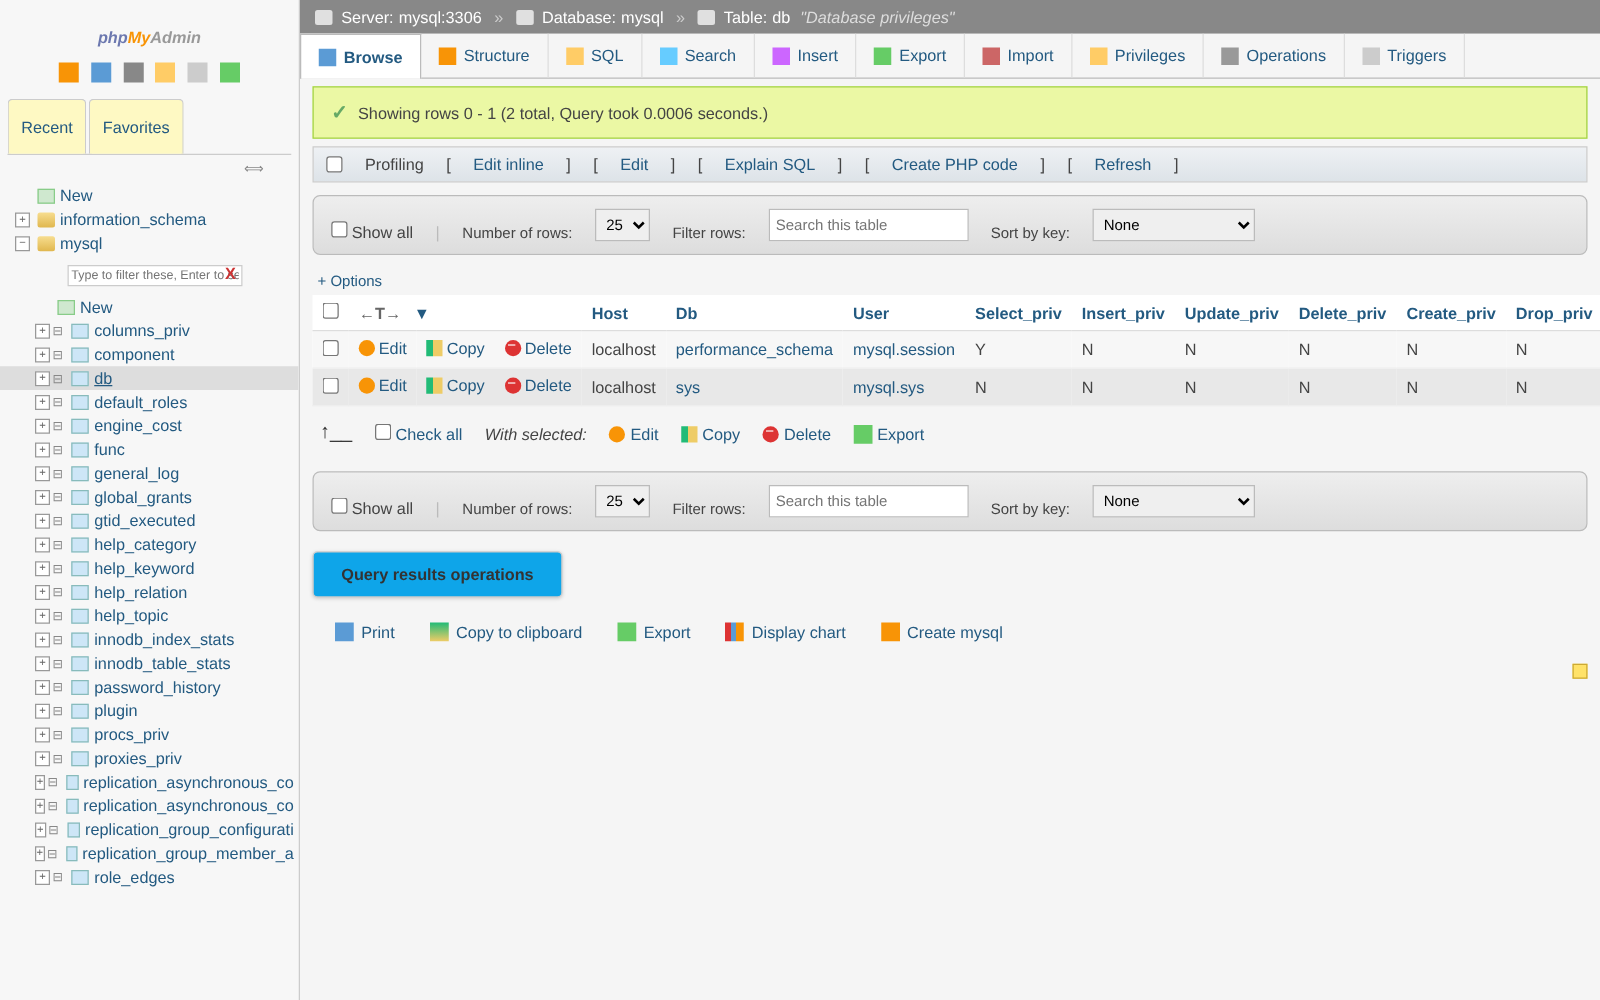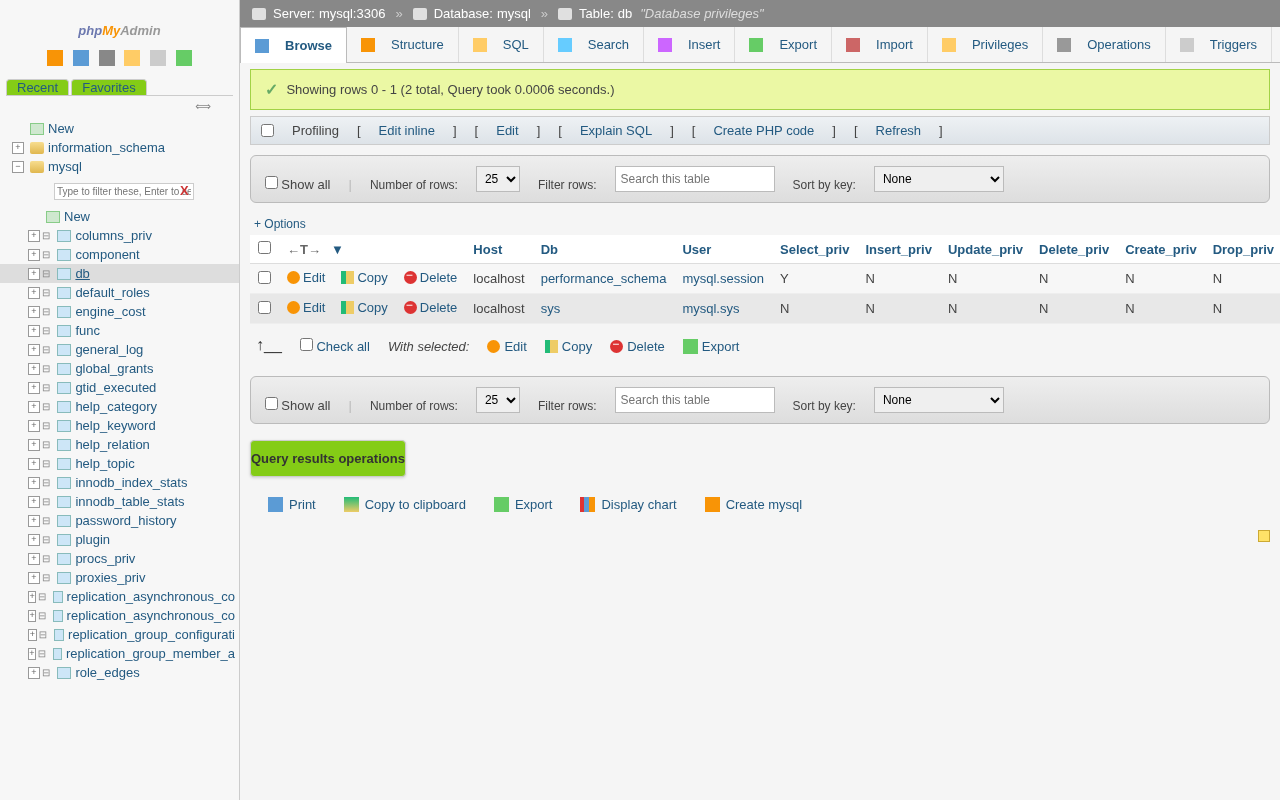--- a/index.html
+++ b/index.html
@@ -13,21 +13,21 @@
 .logo-admin{color:#999}
 .toolbar-icons{text-align:center;padding:4px 0}
 .toolbar-icons span{display:inline-block;width:16px;height:16px;margin:0 3px}
 .ti-home{background:#f89406}
 .ti-exit{background:#5b9bd5}
 .ti-help{background:#888}
 .ti-sql{background:#fc6}
 .ti-gear{background:#ccc}
 .ti-refresh{background:#6c6}
 .nav-tabs{display:flex;border-bottom:1px solid #ccc;margin:6px 6px 0}
-.nav-tab{padding:0 10px;border:1px solid #ccc;border-bottom:none;background:#84cc16;color:#235a81;cursor:pointer;border-radius:4px 4px 0 0;margin-right:2px}
+.nav-tab{padding:14px 10px;border:1px solid #ccc;border-bottom:none;background:#fef9c3;color:#235a81;cursor:pointer;border-radius:4px 4px 0 0;margin-right:2px}
 .link-icon{display:block;text-align:right;padding:4px 28px 2px;color:#888;font-size:11px}
 .tree{flex:1;overflow:auto;padding:4px 0;font-size:12px}
 .tree-item{display:flex;align-items:center;padding:2px 4px 2px 8px;color:#235a81;cursor:pointer;white-space:nowrap}
 .tree-item.l1{padding-left:12px}
 .tree-item.l2{padding-left:28px}
 .tree-item.selected{background:#ddd}
 .tree-item .toggle{display:inline-flex;width:12px;height:12px;border:1px solid #999;align-items:center;justify-content:center;margin-right:2px;font-size:9px;line-height:1;color:#666;background:#fff}
 .tree-item .spacer{width:14px}
 .tree-item .ticon{display:inline-block;width:14px;height:12px;margin:0 4px}
 .ticon-db{background:linear-gradient(#f7dd8f,#e0b74e);border-radius:2px}
@@ -39,21 +39,21 @@
 .filter-box{padding:3px 6px;margin:4px 0 4px 48px}
 .filter-box input{width:140px;font-size:10px;padding:2px;border:1px solid #ccc;color:#999}
 .filter-box .x{color:#c33;font-weight:bold;margin-left:-14px;position:relative;cursor:pointer}
 .main{flex:1;display:flex;flex-direction:column;background:#f5f5f5;overflow:auto}
 .breadcrumb{background:#888;color:#fff;padding:6px 12px;display:flex;align-items:center;gap:4px;font-size:12px}
 .breadcrumb .bc-icon{display:inline-block;width:14px;height:12px;background:#e0e0e0;border-radius:2px;margin-right:3px}
 .breadcrumb .sep{margin:0 6px;color:#ccc}
 .breadcrumb a{color:#fff}
 .breadcrumb .subtitle{font-style:italic;color:#ddd;margin-left:4px}
 .top-tabs{display:flex;background:#f5f5f5;border-bottom:1px solid #bbb;padding:0}
-.top-tab{padding:10px 14px;color:#235a81;cursor:pointer;display:flex;align-items:center;gap:16px;border-right:1px solid #ddd}
+.top-tab{padding:10px 14px;color:#235a81;cursor:pointer;display:flex;align-items:center;gap:6px;border-right:1px solid #ddd}
 .top-tab.active{background:#fff;border-top:1px solid #bbb;border-left:1px solid #bbb;border-right:1px solid #bbb;font-weight:bold;margin-bottom:-1px}
 .top-tab .tab-icon{width:14px;height:14px}
 .ico-browse{background:#5b9bd5}
 .ico-structure{background:#f89406}
 .ico-sql{background:#fc6}
 .ico-search{background:#6cf}
 .ico-insert{background:#c6f}
 .ico-export{background:#6c6}
 .ico-import{background:#c66}
 .ico-priv{background:#fc6}
@@ -83,21 +83,21 @@
 .row-act{color:#235a81;cursor:pointer;display:inline-flex;align-items:center;gap:3px}
 .aicon{display:inline-block;width:13px;height:13px}
 .aicon-edit{background:#f89406;border-radius:50%}
 .aicon-copy{background:linear-gradient(90deg,#2b7 40%,#ec6 40%)}
 .aicon-del{background:#d33;border-radius:50%;position:relative}
 .aicon-del::after{content:"−";position:absolute;color:#fff;left:2px;top:-3px;font-size:12px}
 .bulk-actions{display:flex;align-items:flex-end;gap:18px;padding:12px 6px;font-size:12px}
 .bulk-actions .arrow{font-size:16px;color:#333}
 .bulk-actions .italic{font-style:italic;color:#444}
 .bulk-actions a{color:#235a81;display:inline-flex;align-items:center;gap:4px}
-.qops-box{border:1px solid #ccc;border-radius:4px;padding:10px 0;display:inline-block;background:#84cc16;box-shadow:0 1px 3px rgba(0,0,0,.15);margin:6px 0;font-weight:bold;color:#333}
+.qops-box{border:1px solid #ccc;border-radius:4px;padding:10px 22px;display:inline-block;background:#0ea5e9;box-shadow:0 1px 3px rgba(0,0,0,.15);margin:6px 0;font-weight:bold;color:#333}
 .qops-actions{display:flex;gap:28px;padding:14px 18px}
 .qops-actions a{color:#235a81;display:inline-flex;align-items:center;gap:6px;cursor:pointer}
 .qicon{display:inline-block;width:15px;height:15px}
 .qicon-print{background:#5b9bd5}
 .qicon-clip{background:linear-gradient(#2b7,#ec6)}
 .qicon-exp{background:#6c6}
 .qicon-chart{background:linear-gradient(90deg,#d33 30%,#5b9bd5 30% 60%,#f89406 60%)}
 .qicon-view{background:#f89406}
 .bottom-marker{display:flex;justify-content:flex-end;padding:4px 10px}
 .bottom-marker .sq{width:12px;height:12px;background:#ffe268;border:1px solid #cca933}

